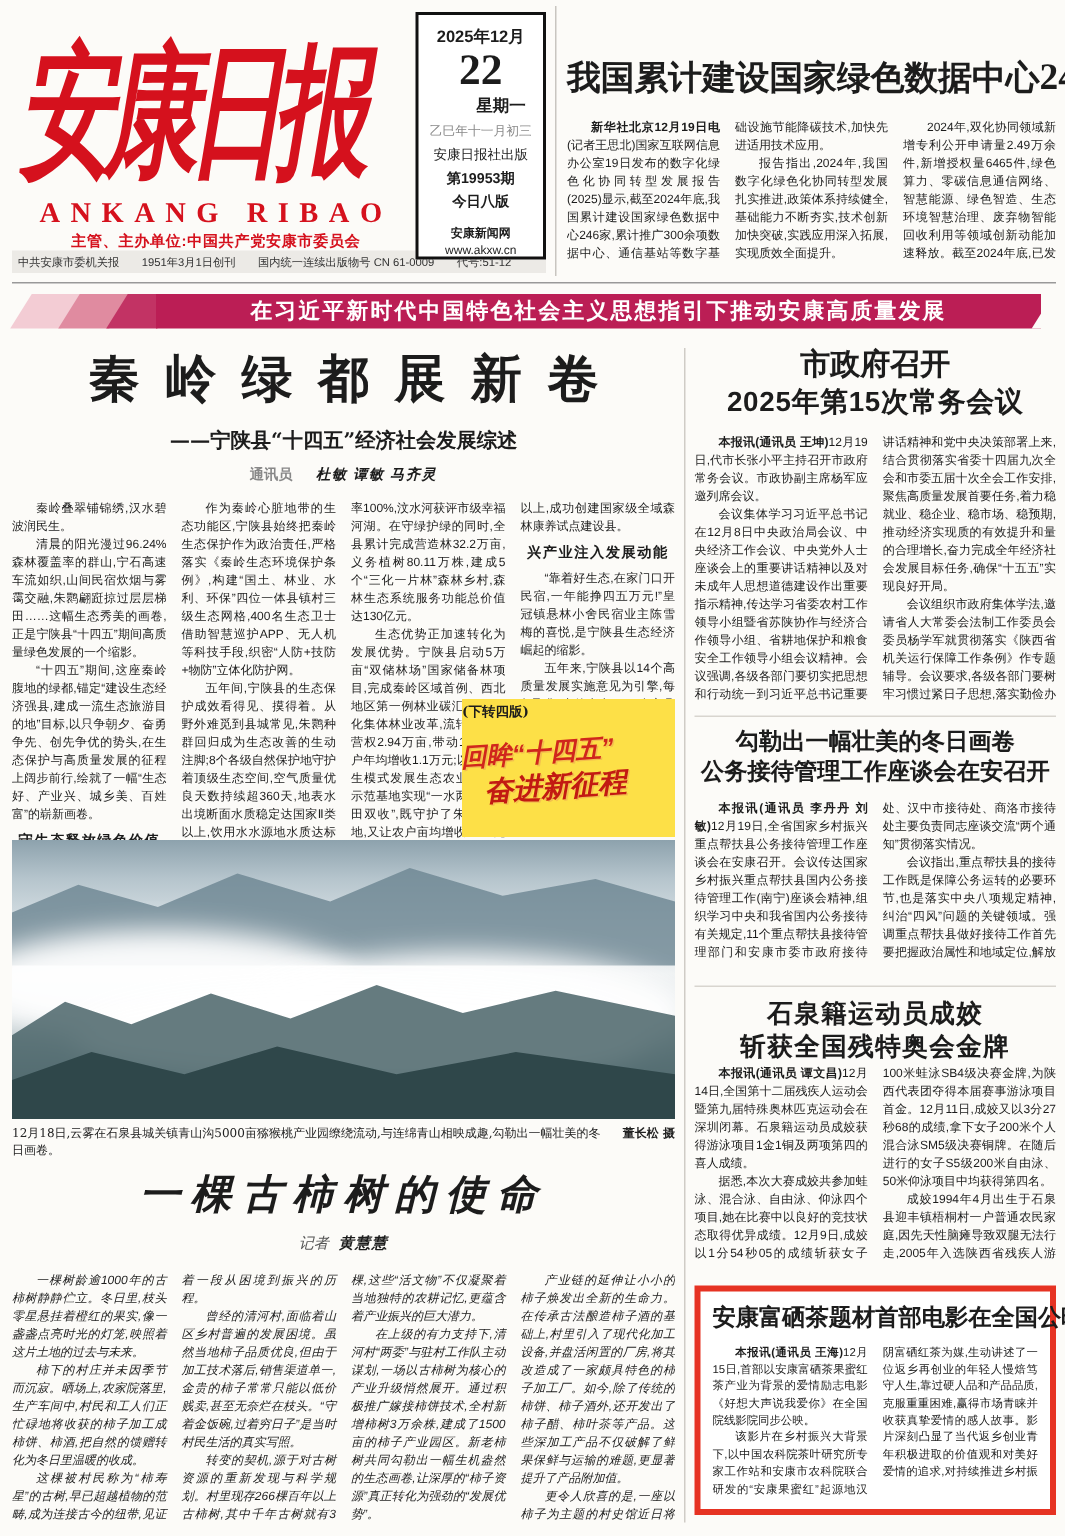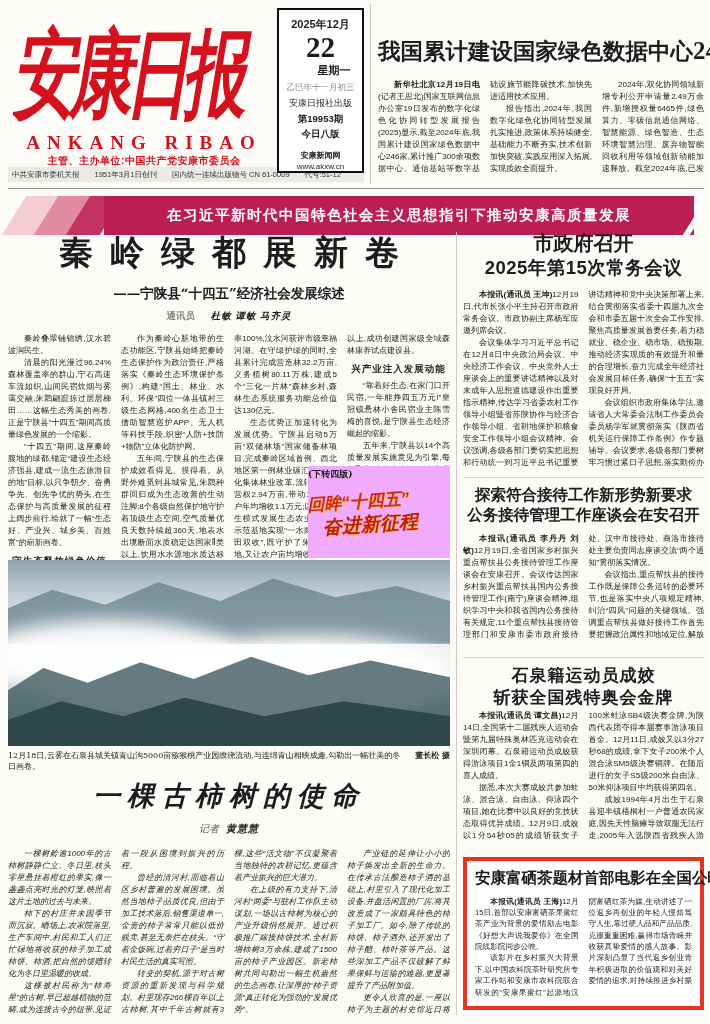--- a/index.html
+++ b/index.html
@@ -42,21 +42,21 @@
   .date-box .pages{ font-size:9.5px; font-weight:bold; margin-top:2px; }
   .date-box .site { font-size:8px; font-weight:bold; margin-top:9px; }
   .date-box .url  { font-size:8px; margin-top:1px; }
   .header-vrule { position:absolute; left:370px; top:4px; height:180px; width:1px; background:#c8c5c0; }
   .top-article { position:absolute; left:378px; top:36px; width:326px; }
   .top-article h1 { font-size:22.5px; font-weight:bold; letter-spacing:0; white-space:nowrap; }
   .top-article h1 .num { font-family:"Liberation Serif",serif; font-size:25px; }
   .top-article .cols { margin-top:12px; column-count:3; height:100px; }
   .header-rule { position:absolute; left:8px; right:6px; top:188px; border-top:1px solid #999; }
   
-  .banner { position:absolute; left:8px; top:196px; width:696px; height:39px; }
+  .banner { position:absolute; left:8px; top:196px; width:696px; height:23px; }
   .banner .bar {
     position:absolute; left:96px; right:10px; top:0; bottom:0; background:#bb1e55;
     color:#fff; font-weight:bold; font-size:14.5px; letter-spacing:1.5px;
     display:flex; align-items:center; justify-content:center; white-space:nowrap;
   }
   .banner .d { position:absolute; top:0; bottom:0; width:34px; transform:skewX(-32deg); }
   .banner .d1 { left:6px;  background:#f3ccd4; }
   .banner .d2 { left:38px; background:#e08ba0; }
   .banner .d3 { left:70px; background:#c23364; }
   .banner .notch { position:absolute; right:2px; top:0; bottom:0; width:7px; background:#fcfbf8; transform:skewX(-32deg); }
@@ -67,21 +67,21 @@
   .cols h4.subhead { text-align:center; font-size:9.5px; margin:5px 0 4px; text-indent:0; letter-spacing:1px; }
   
   .main-left { position:absolute; left:8px; top:230px; width:442px; height:328px; }
   .main-left h1 { text-align:center; font-size:34px; font-weight:bold; letter-spacing:17px; white-space:nowrap; text-indent:17px; }
   .main-left .subtitle { text-align:center; font-family:"DejaVu Serif",serif; font-weight:bold; font-size:13.5px; margin-top:9px; }
   .main-left .byline { text-align:center; font-size:9.5px; margin-top:7px; }
   .main-left .byline .lbl { color:#888; margin-right:13px;font-weight:bold; }
   .main-left .byline .names { font-weight:bold; letter-spacing:1px;font-style:italic; }
   .main-left .cols { margin-top:10px; column-count:4; height:238px; }
   .main-left .endnote {
-    position:absolute; right:0; bottom:0; width:142px; height:92px; background:#f0abfc;
+    position:absolute; right:0; bottom:0; width:142px; height:92px; background:#fde047;
     padding-top:2px;
   }
   .main-left .endnote .cont { text-align:left; font-family:"DejaVu Serif",serif; font-size:9px; font-weight:bold; }
   .logo { margin-top:8px; transform:rotate(-4deg); font-style:italic; font-weight:bold; white-space:nowrap; }
   .logo .l1 { font-size:17px; color:#d0261c; text-shadow:1px 1px 0 #f3bf4e; }
   .logo .l2 { font-size:19px; color:#c21a12; text-shadow:1px 1px 0 #f3bf4e; margin-left:14px; margin-top:-1px; }
   
   .col-vrule { position:absolute; left:456px; top:232px; height:783px; width:1px; background:#cfccc6; }
   .right-col { position:absolute; left:463px; top:230px; width:241px; }
   .r-art h2 { text-align:center; font-weight:bold; line-height:1.3; }
@@ -205,21 +205,21 @@
           <p><b>本报讯(通讯员 王坤)</b>12月19日,代市长张小平主持召开市政府常务会议。市政协副主席杨军应邀列席会议。</p>
           <p>会议集体学习习近平总书记在12月8日中央政治局会议、中央经济工作会议、中央党外人士座谈会上的重要讲话精神以及对未成年人思想道德建设作出重要指示精神,传达学习省委农村工作领导小组暨省苏陕协作与经济合作领导小组、省耕地保护和粮食安全工作领导小组会议精神。会议强调,各级各部门要切实把思想和行动统一到习近平总书记重要讲话精神和党中央决策部署上来,结合贯彻落实省委十四届九次全会和市委五届十次全会工作安排,聚焦高质量发展首要任务,着力稳就业、稳企业、稳市场、稳预期,推动经济实现质的有效提升和量的合理增长,奋力完成全年经济社会发展目标任务,确保“十五五”实现良好开局。</p>
           <p>会议组织市政府集体学法,邀请省人大常委会法制工作委员会委员杨学军就贯彻落实《陕西省机关运行保障工作条例》作专题辅导。会议要求,各级各部门要树牢习惯过紧日子思想,落实勤俭办一切事业要求,抓好《条例》贯彻实施,进一步规范机关运行保障,深入推进公务餐、公物仓等改革,切实加强国有资产盘活利用,持续深化机关事务法治化、数字化、标准化融合发展,着力促进节约型机关和效能型政府建设。</p>
         </div>
     </div>
 
     <div class="r-sep"></div>
 
     <div class="r-art recept">
       <h2>
-        <span class="t1">探索符合接待工作新形势新要求</span>
+        <span class="t1">勾勒出一幅壮美的冬日画卷</span>
         <span class="t2">公务接待管理工作座谈会在安召开</span>
       </h2>
       <div class="cols">
           <p><b>本报讯(通讯员 李丹丹 刘敏)</b>12月19日,全省国家乡村振兴重点帮扶县公务接待管理工作座谈会在安康召开。会议传达国家乡村振兴重点帮扶县国内公务接待管理工作(南宁)座谈会精神,组织学习中央和我省国内公务接待有关规定,11个重点帮扶县接待管理部门和安康市委市政府接待处、汉中市接待处、商洛市接待处主要负责同志座谈交流“两个通知”贯彻落实情况。</p>
           <p>会议指出,重点帮扶县的接待工作既是保障公务运转的必要环节,也是落实中央八项规定精神,纠治“四风”问题的关键领域。强调重点帮扶县做好接待工作首先要把握政治属性和地域定位,解放思想,破除老观念,立足地域实际,探索符合接待工作新形势新要求,又能突出地域特色的接待新模式。</p>
         </div>
     </div>
 
     <div class="r-sep"></div>
 

